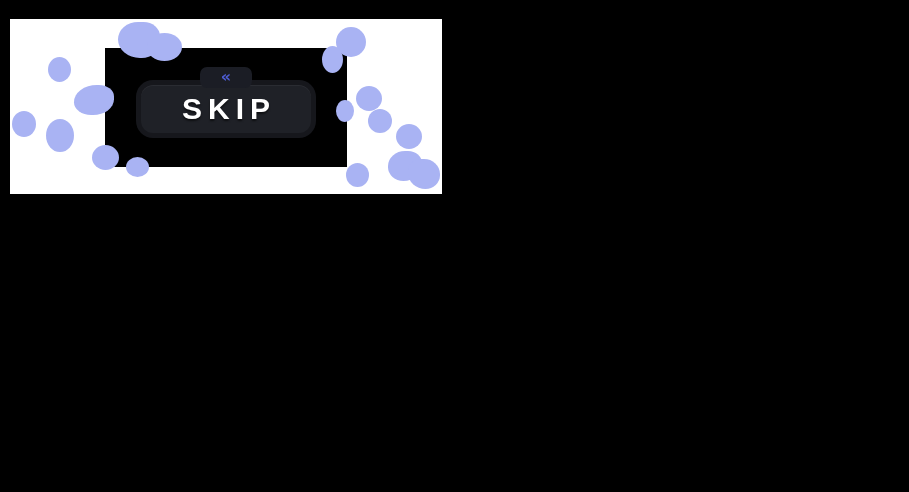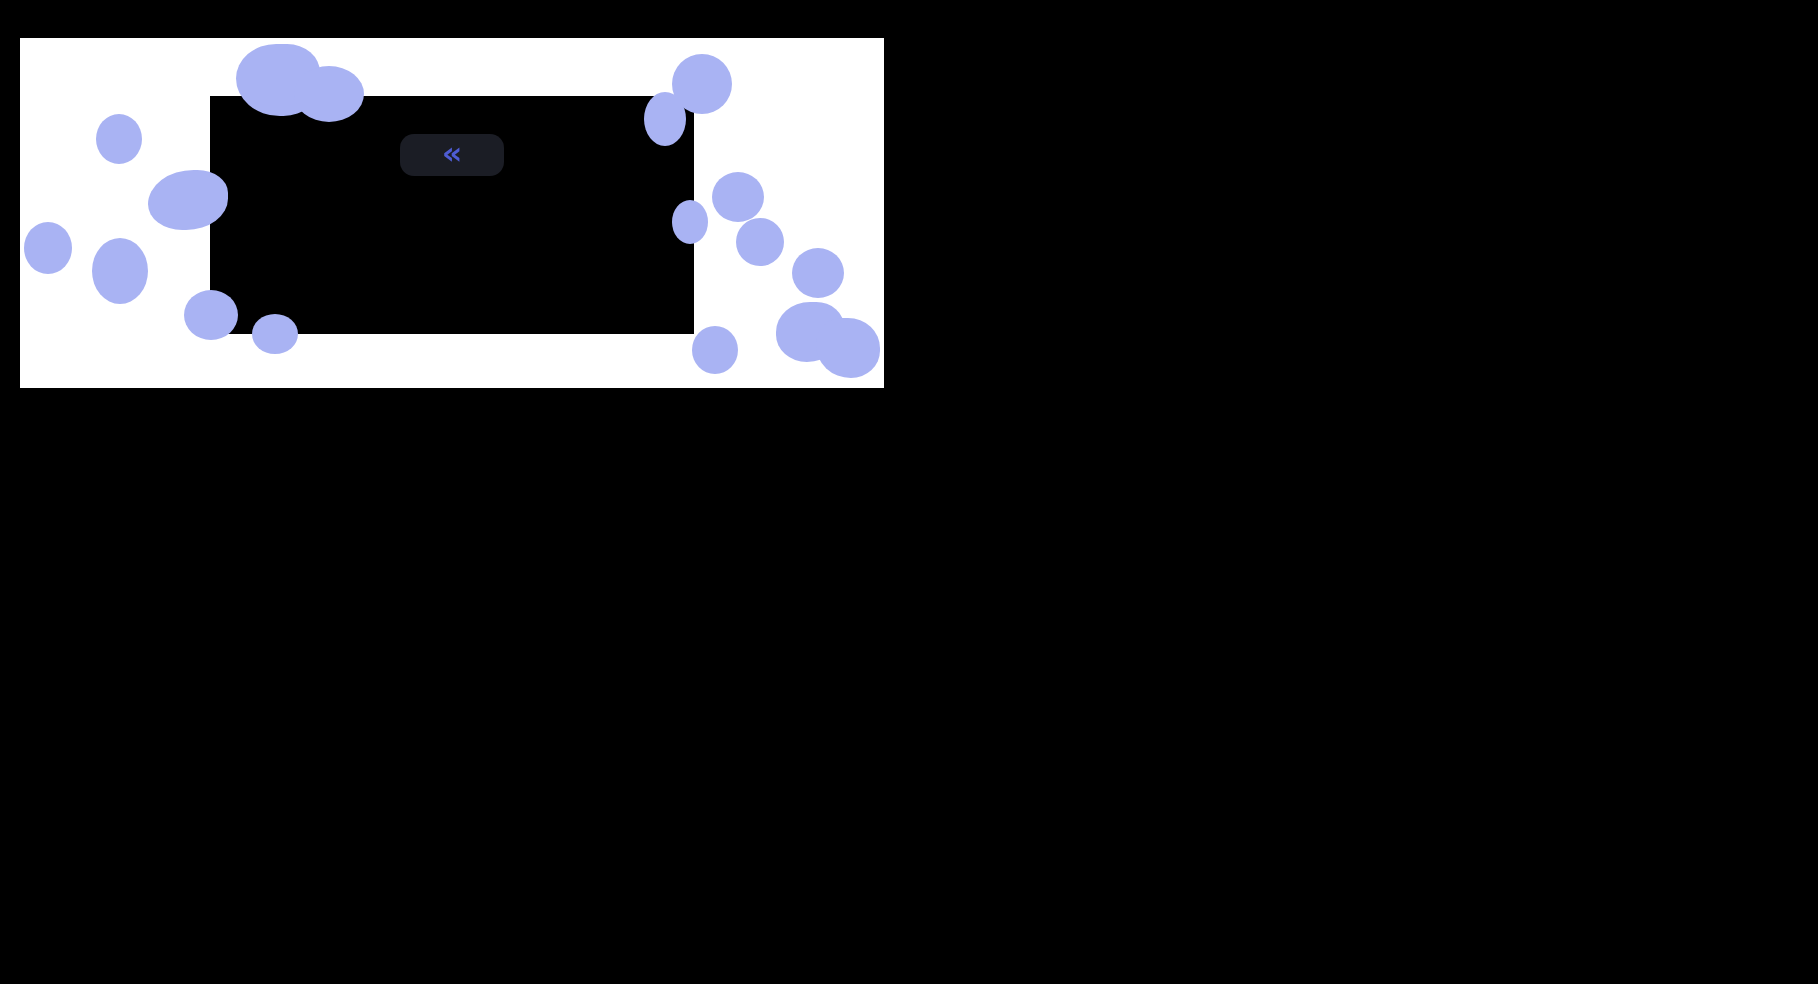--- a/index.html
+++ b/index.html
@@ -87,20 +87,25 @@
 <body>
 
 <div class="ad-panel">
 
   <div class="ad-stage"></div>
 
   <div class="collapse-tab">
     <span class="chevron-icon">«</span>
   </div>
 
+  <button class="skip-button">
+    <span class="skip-button-inner">
+      <span class="skip-label">SKIP</span>
+    </span>
+  </button>
 
   <div class="blob" style="left:108px; top:3px;  width:42px; height:36px; border-radius:55% 45% 50% 60%;"></div>
   <div class="blob" style="left:137px; top:14px; width:35px; height:28px;"></div>
   <div class="blob" style="left:326px; top:8px;  width:30px; height:30px;"></div>
   <div class="blob" style="left:312px; top:27px; width:21px; height:27px;"></div>
   <div class="blob" style="left:38px;  top:38px; width:23px; height:25px;"></div>
   <div class="blob" style="left:64px;  top:66px; width:40px; height:30px; border-radius:60% 40% 55% 45%;"></div>
   <div class="blob" style="left:2px;   top:92px; width:24px; height:26px;"></div>
   <div class="blob" style="left:36px;  top:100px; width:28px; height:33px;"></div>
   <div class="blob" style="left:82px;  top:126px; width:27px; height:25px;"></div>

